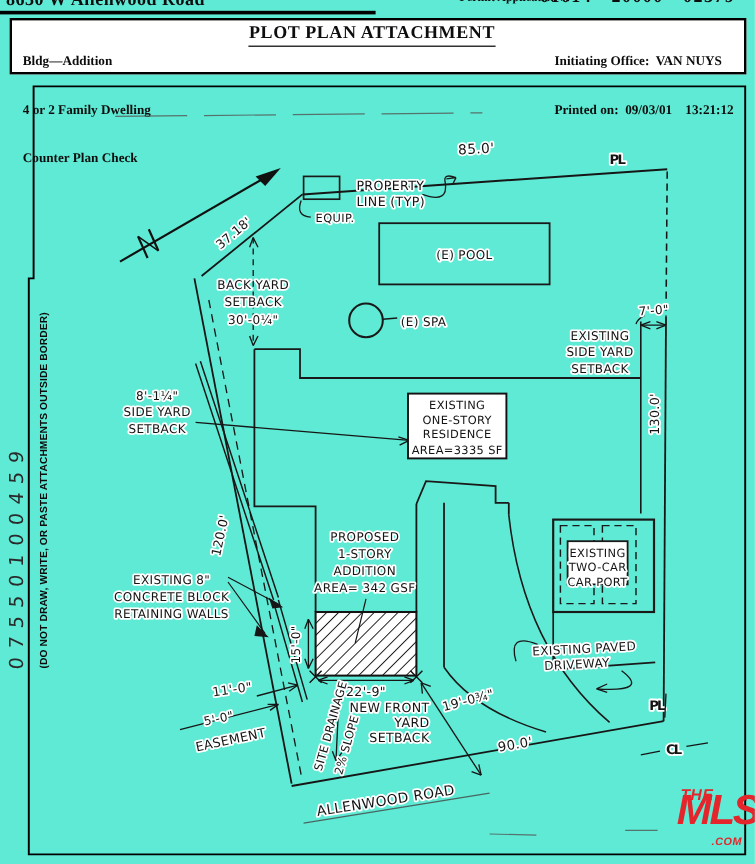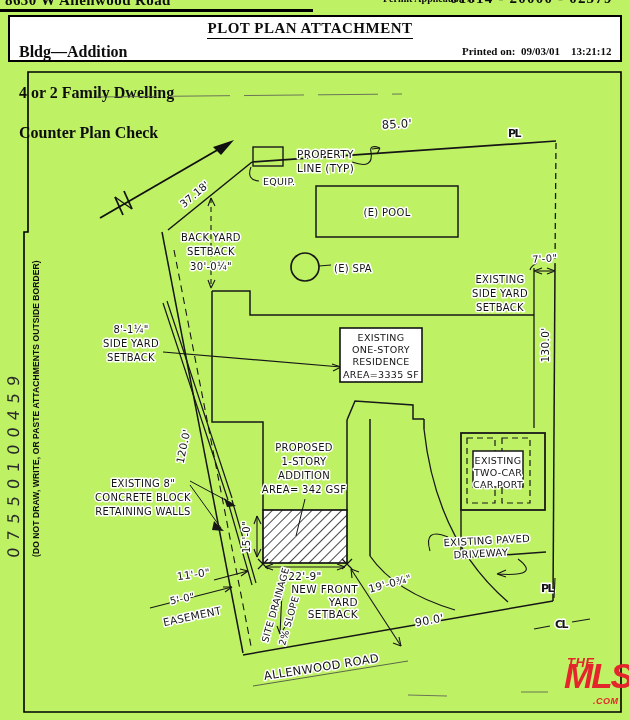--- a/index.html
+++ b/index.html
@@ -1,28 +1,28 @@
 <!DOCTYPE html>
 <html><head>
 <meta charset="utf-8">
 <style>
   html,body{margin:0;padding:0;}
   body{width:629px;height:720px;overflow:hidden;background:#fff;position:relative;
        font-family:"Liberation Serif",serif;color:#0d0d0d;}
-  #page{position:absolute;inset:0;width:629px;height:720px;overflow:hidden;background:#bef264;}
+  #page{position:absolute;inset:0;width:629px;height:720px;overflow:hidden;background:#5eead4;}
 
   
   .addr{position:absolute;left:5px;top:-8px;font-weight:bold;font-size:15px;letter-spacing:.4px;white-space:pre;}
   .addr-rule{position:absolute;left:0;top:9px;width:313px;height:3px;background:#000;}
   .permit-label{position:absolute;left:383px;top:-7px;font-size:10px;font-weight:bold;white-space:pre;}
   .permit-num{position:absolute;left:450px;top:-10px;font-size:15px;font-weight:bold;letter-spacing:1.2px;white-space:pre;}
 
   
   .hbox{position:absolute;left:8px;top:15px;width:610px;height:43px;border:2px solid #000;background:#fff;}
-  .h-left{position:absolute;left:9px;top:1px;font-size:16px;font-weight:bold;line-height:13.5px;white-space:pre;}
+  .h-left{position:absolute;left:9px;top:1px;font-size:11px;font-weight:bold;line-height:13.5px;white-space:pre;}
   .h-center{position:absolute;left:150px;top:0;width:300px;text-align:center;}
   .agency{font-size:11px;font-weight:bold;margin-top:3px;white-space:pre;}
   .ptitle{font-size:15px;font-weight:bold;letter-spacing:.5px;margin-top:3px;display:inline-block;
           border-bottom:1.5px solid #000;padding-bottom:1px;white-space:pre;}
   .h-right{position:absolute;left:452px;top:1px;font-size:11px;font-weight:bold;line-height:13.5px;white-space:pre;}
 
   
   .note{position:absolute;left:31px;top:557px;transform:rotate(-90deg);transform-origin:0 0;
         font-family:"Liberation Sans",sans-serif;font-size:8.5px;font-weight:bold;white-space:nowrap;letter-spacing:.1px;}
   .digits{position:absolute;left:4px;top:557px;transform:rotate(-90deg) skewX(-5deg);transform-origin:0 0;
@@ -57,20 +57,21 @@
   <div class="hbox">
     <div class="h-left">
       <div>Bldg—Addition</div>
       <div>4 or 2 Family Dwelling</div>
       <div>Counter Plan Check</div>
     </div>
     <div class="h-center">
       <span class="ptitle">PLOT PLAN ATTACHMENT</span>
     </div>
     <div class="h-right">
+      <div>Initiating Office:  VAN NUYS</div>
       <div>Printed on:  09/03/01    13:21:12</div>
     </div>
   </div>
 
   <div class="note">(DO NOT DRAW, WRITE, OR PASTE ATTACHMENTS OUTSIDE BORDER)</div>
   <div class="digits">07550100459</div>
 
   <svg width="629" height="720" viewBox="0 0 629 720">
     <defs>
       <pattern id="hatch" width="7" height="7" patternUnits="userSpaceOnUse" patternTransform="rotate(45)">

